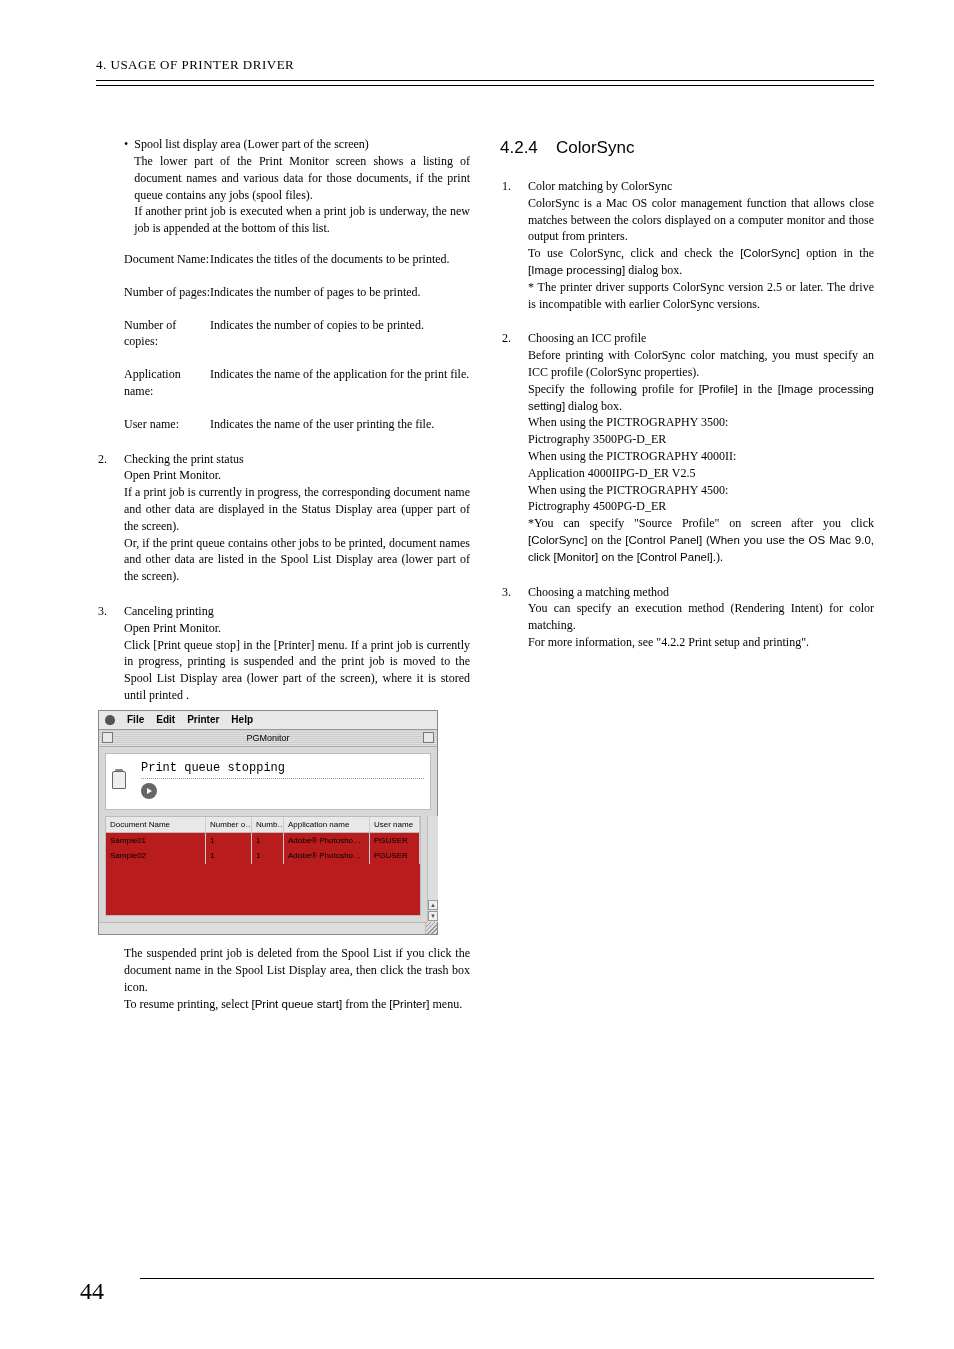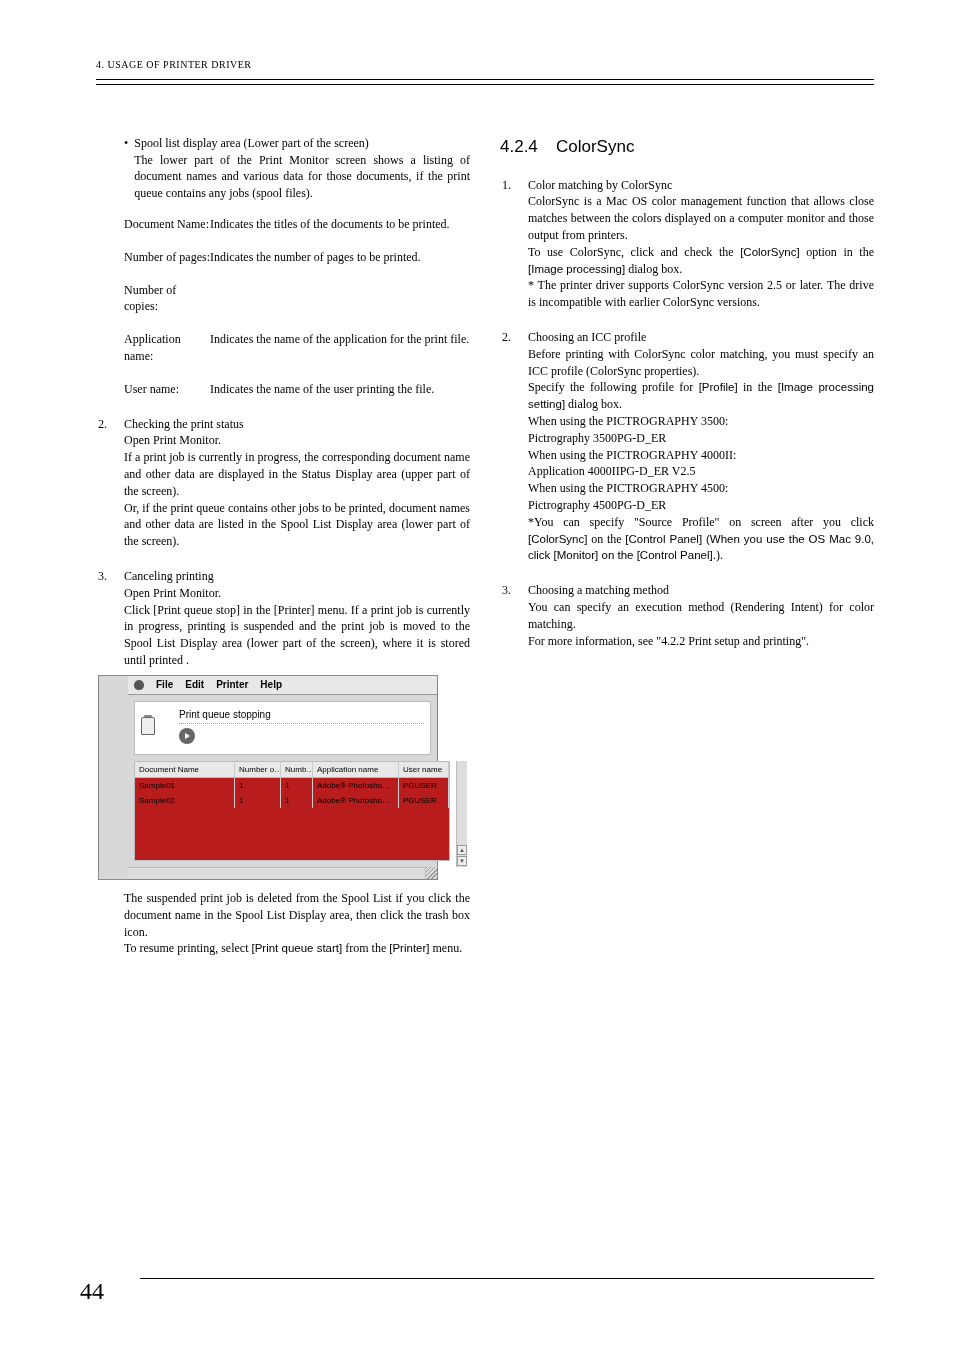--- a/index.html
+++ b/index.html
@@ -17,21 +17,21 @@
     .header {
       border-bottom: 1.5px solid #000;
       padding-bottom: 6px;
       margin-bottom: 4px;
     }
     .header-line2 {
       border-bottom: 0.5px solid #000;
       margin-bottom: 50px;
     }
     .header-text {
-      font-size: 10px;
+      font-size: 13px;
       letter-spacing: 0.5px;
       text-align: right;
     }
     .columns {
       display: flex;
       gap: 30px;
     }
     .col-left, .col-right {
       flex: 1;
       min-width: 0;
@@ -88,21 +88,20 @@
       width: 56px;
     }
     .sans { font-family: Arial, Helvetica, sans-serif; font-size: 11.5px; }
     .pg-monitor {
       margin-left: 2px;
       margin-top: 6px;
       margin-bottom: 10px;
       border: 1px solid #888;
       background: #d8d8d8;
       width: 340px;
-      padding-left: 29px;
     }
     .pgm-menubar {
       display: flex;
       gap: 12px;
       padding: 2px 6px;
       font-family: Arial, sans-serif;
       font-size: 10px;
       font-weight: bold;
       background: #e8e8e8;
       border-bottom: 1px solid #999;
@@ -132,22 +131,22 @@
       position: absolute; right: 3px; top: 2px;
       width: 9px; height: 9px; border: 1px solid #777; background: #e8e8e8;
     }
     .pgm-status {
       background: #fff;
       margin: 6px;
       padding: 6px 6px 10px 6px;
       border: 1px solid #bbb;
     }
     .pgm-status-inner {
-      display: flex; gap: 24px; align-items: center;
-      font-family: Liberation Sans, sans-serif; font-size: 10px;
+      display: flex; gap: 15px; align-items: center;
+      font-family: Liberation Mono, monospace; font-size: 12px;
     }
     .pgm-trash {
       width: 14px; height: 18px;
       border: 1px solid #666; background: #eee;
       border-radius: 2px 2px 1px 1px;
       position: relative;
     }
     .pgm-trash::before {
       content: ""; position: absolute; top: -3px; left: 2px;
       width: 8px; height: 2px; background: #888; border-radius: 1px;
@@ -227,35 +226,37 @@
 
 <div class="columns">
 
   <div class="col-left">
     <div class="bullet-sec">
       <div class="bullet-head">
         <span class="bullet-dot">•</span>
         <div class="bullet-body">
           <span>Spool list display area (Lower part of the screen)</span><br>
           <span>The lower part of the Print Monitor screen shows a listing of document names and various data for those documents, if the print queue contains any jobs (spool files).</span><br>
+          <span>If another print job is executed when a print job is underway, the new job is appended at the bottom of this list.</span>
         </div>
       </div>
     </div>
 
     <div class="def-table">
       <div class="def-row">
         <div class="def-term">Document Name:</div>
         <div class="def-desc">Indicates the titles of the documents to be printed.</div>
       </div>
       <div class="def-row">
         <div class="def-term">Number of pages:</div>
         <div class="def-desc">Indicates the number of pages to be printed.</div>
       </div>
       <div class="def-row">
         <div class="def-term">Number of copies:</div>
+        <div class="def-desc">Indicates the number of copies to be printed.</div>
       </div>
       <div class="def-row">
         <div class="def-term">Application name:</div>
         <div class="def-desc">Indicates the name of the application for the print file.</div>
       </div>
       <div class="def-row">
         <div class="def-term">User name:</div>
         <div class="def-desc">Indicates the name of the user printing the file.</div>
       </div>
     </div>
@@ -279,20 +280,23 @@
       </div>
     </div>
 
     <div class="pg-monitor">
       <div class="pgm-menubar">
         <div class="pgm-apple"></div>
         <span>File</span>
         <span>Edit</span>
         <span>Printer</span>
         <span>Help</span>
+      </div>
+      <div class="pgm-titlebar">
+        <span>PGMonitor</span>
       </div>
       <div class="pgm-status">
         <div class="pgm-status-inner">
           <div class="pgm-trash"></div>
           <div style="flex:1">
             <div class="pgm-status-text">Print queue stopping</div>
             <div style="margin-top:4px">
                 <div class="pgm-stop"></div>
               </div>
           </div>

